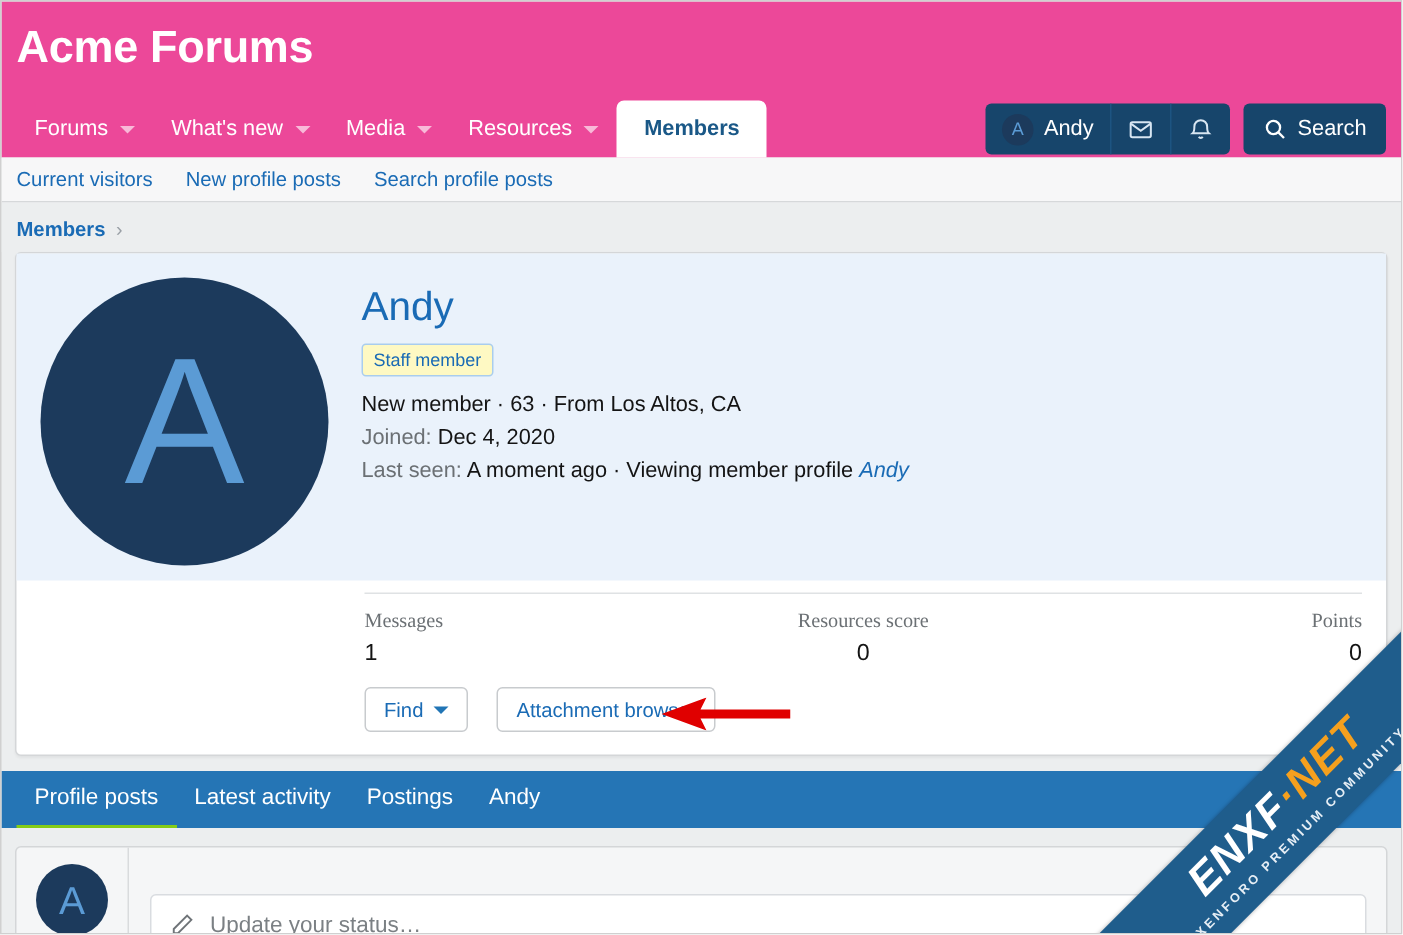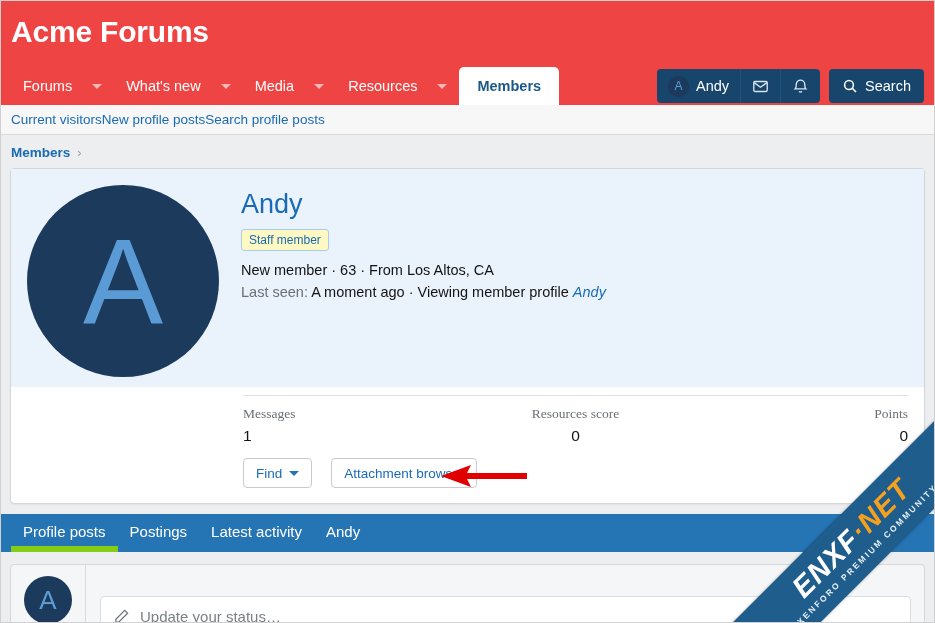--- a/index.html
+++ b/index.html
@@ -12,21 +12,21 @@
   #page {
     position: relative;
     width: 935px; height: 623px;
     background: #eceeef;
     border: 1px solid #d0d0d0;
     overflow: hidden;
   }
 
   
   .masthead {
-    background: #ef4444;
+    background: #ec4899;
     padding: 14px 0 0 0;
   }
   .site-title {
     color: #ffffff;
     font-size: 30px;
     font-weight: bold;
     padding: 0 10px 16px 10px;
     letter-spacing: -0.2px;
   }
 
@@ -34,21 +34,21 @@
   .nav-row {
     display: flex;
     align-items: flex-end;
     padding: 0 10px;
     height: 40px;
     position: relative;
   }
   .nav-item {
     display: flex;
     align-items: center;
-    gap: 20px;
+    gap: 8px;
     color: #ffffff;
     font-size: 14.5px;
     padding: 10px 12px;
     height: 38px;
     white-space: nowrap;
     cursor: pointer;
   }
   .nav-item.active {
     background: #ffffff;
     color: #1a5887;
@@ -114,20 +114,21 @@
     cursor: pointer;
   }
   svg { display: block; }
 
   
   .subnav {
     background: #f7f7f8;
     border-bottom: 1px solid #d6d8da;
     padding: 7px 10px;
     display: flex;
+    gap: 22px;
   }
   .subnav a {
     color: #1a6bb5;
     font-size: 13.5px;
     text-decoration: none;
     cursor: pointer;
   }
 
   
   .breadcrumb {
@@ -266,21 +267,21 @@
   .tab {
     color: #ffffff;
     font-size: 15px;
     padding: 9px 12px 0 12px;
     cursor: pointer;
     white-space: nowrap;
     border-bottom: 3px solid transparent;
   }
   .tab.active {
     font-weight: normal;
-    border-bottom: 6px solid #84cc16;
+    border-bottom: 2px solid #84cc16;
   }
 
   
   .composer {
     margin: 12px 9px 0 9px;
     background: #f5f6f7;
     border: 1px solid #d4d6d8;
     border-radius: 4px;
     display: flex;
     align-items: center;
@@ -442,20 +443,24 @@
 
     <div class="profile-top">
 
       <div class="big-av">A</div>
 
       <div class="profile-info">
         <div class="profile-name">Andy</div>
         <div class="badge">Staff member</div>
         <div class="meta-line">New member · 63 · From Los Altos, CA</div>
         <div class="meta-line">
+          <span class="meta-label">Joined:</span>
+          <span>Dec 4, 2020</span>
+        </div>
+        <div class="meta-line">
           <span class="meta-label">Last seen:</span>
           <span>A moment ago · Viewing member profile</span>
           <span class="meta-link">Andy</span>
         </div>
       </div>
 
     </div>
 
     <div class="stats">
       <div class="stat">
@@ -487,24 +492,24 @@
         </svg>
       </span>
     </div>
   </div>
 
   <div class="tabstrip">
     <div class="tab active">
       <span>Profile posts</span>
     </div>
     <div class="tab">
+      <span>Latest activity</span>
+    </div>
+    <div class="tab">
       <span>Postings</span>
-    </div>
-    <div class="tab">
-      <span>Latest activity</span>
     </div>
     <div class="tab">
       <span>Andy</span>
     </div>
   </div>
 
   <div class="composer">
     <div class="comp-av">A</div>
     <div class="comp-sep"></div>
     <div class="comp-field">

